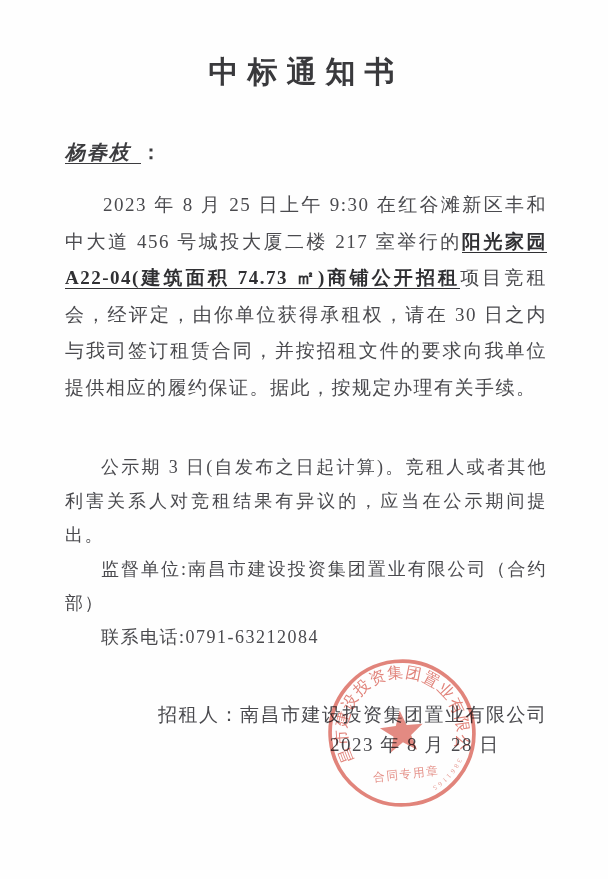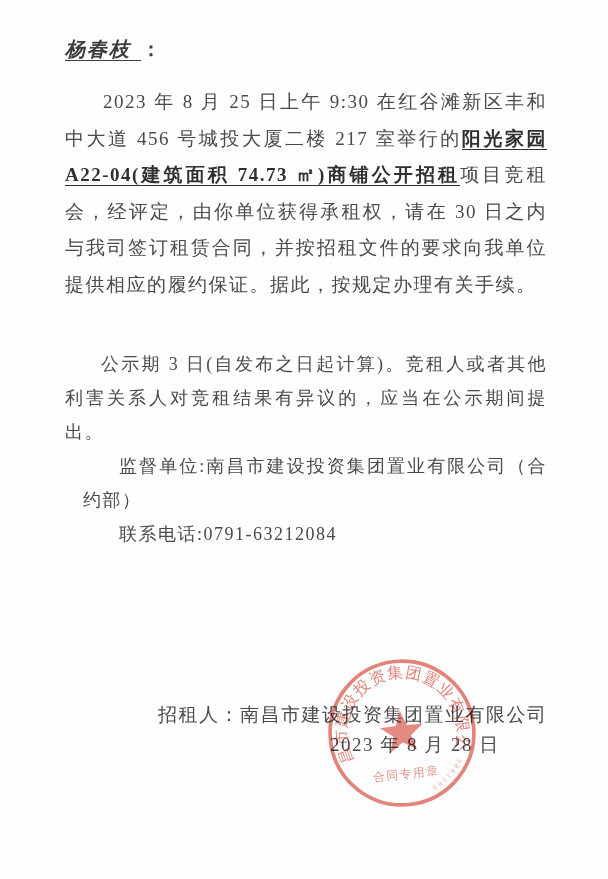--- a/index.html
+++ b/index.html
@@ -26,21 +26,21 @@
     margin-top: 52px;
     text-align: center;
     font-size: 30px;
     font-weight: bold;
     letter-spacing: 9px;
     color: #39393c;
     font-family: "Liberation Serif", "DejaVu Serif", serif;
   }
 
   .addressee-line {
-    margin-top: 36px;
+    margin-top: 46px;
     font-size: 20px;
     font-weight: bold;
     color: #3c3c3f;
   }
   .addressee-name {
     border-bottom: 1.5px solid #3c3c3f;
     padding-right: 10px;
     font-style: italic;
     letter-spacing: 2px;
   }
@@ -77,21 +77,21 @@
 
   .notice-block {
     margin-top: 44px;
     font-size: 18px;
     line-height: 34px;
     letter-spacing: 1.5px;
     text-align: justify;
     color: #4a4a4e;
   }
   .notice-par { text-indent: 2em; }
-  .indent-line { text-indent: 2em; margin-left: 18px; }
+  .indent-line { text-indent: 2em; }
 
   .signature-block {
     position: absolute;
     left: 0;
     top: 700px;
     width: 608px;
     font-size: 19px;
     letter-spacing: 1.5px;
     color: #4a4a4e;
   }
@@ -109,20 +109,21 @@
     pointer-events: none;
   }
   .seal text { font-family: "Liberation Serif", "DejaVu Serif", serif; }
 </style>
 </head>
 <body>
 
 <div class="page">
   <div class="content">
 
+    <div class="doc-title">中标通知书</div>
 
     <div class="addressee-line">
       <span class="addressee-name">杨春枝</span><span>：</span>
     </div>
 
     <p class="body-par">
       <span>2023 年 8 月 25 日上午 9:30 在红谷滩新区丰和中大道 456 号城投大厦二楼 217 室举行的</span><span class="bold-underline">阳光家园 A22-04(建筑面积 74.73 ㎡)商铺公开招租</span><span>项目竞租会，经评定，由你单位获得承租权，请在 30 日之内与我司签订租赁合同，并按招租文件的要求向我单位提供相应的履约保证。据此，按规定办理有关手续。</span>
     </p>
 
 

